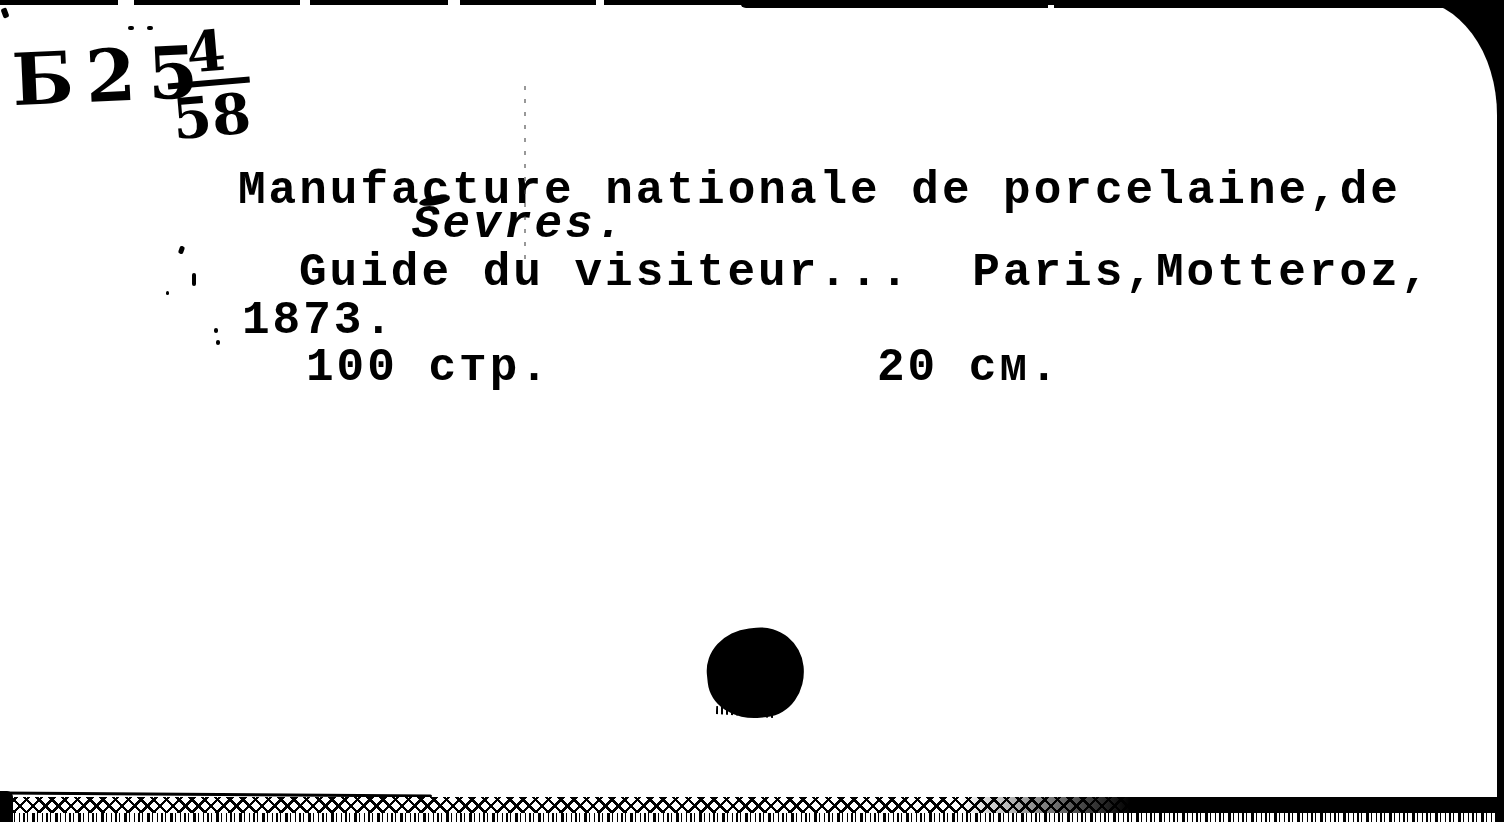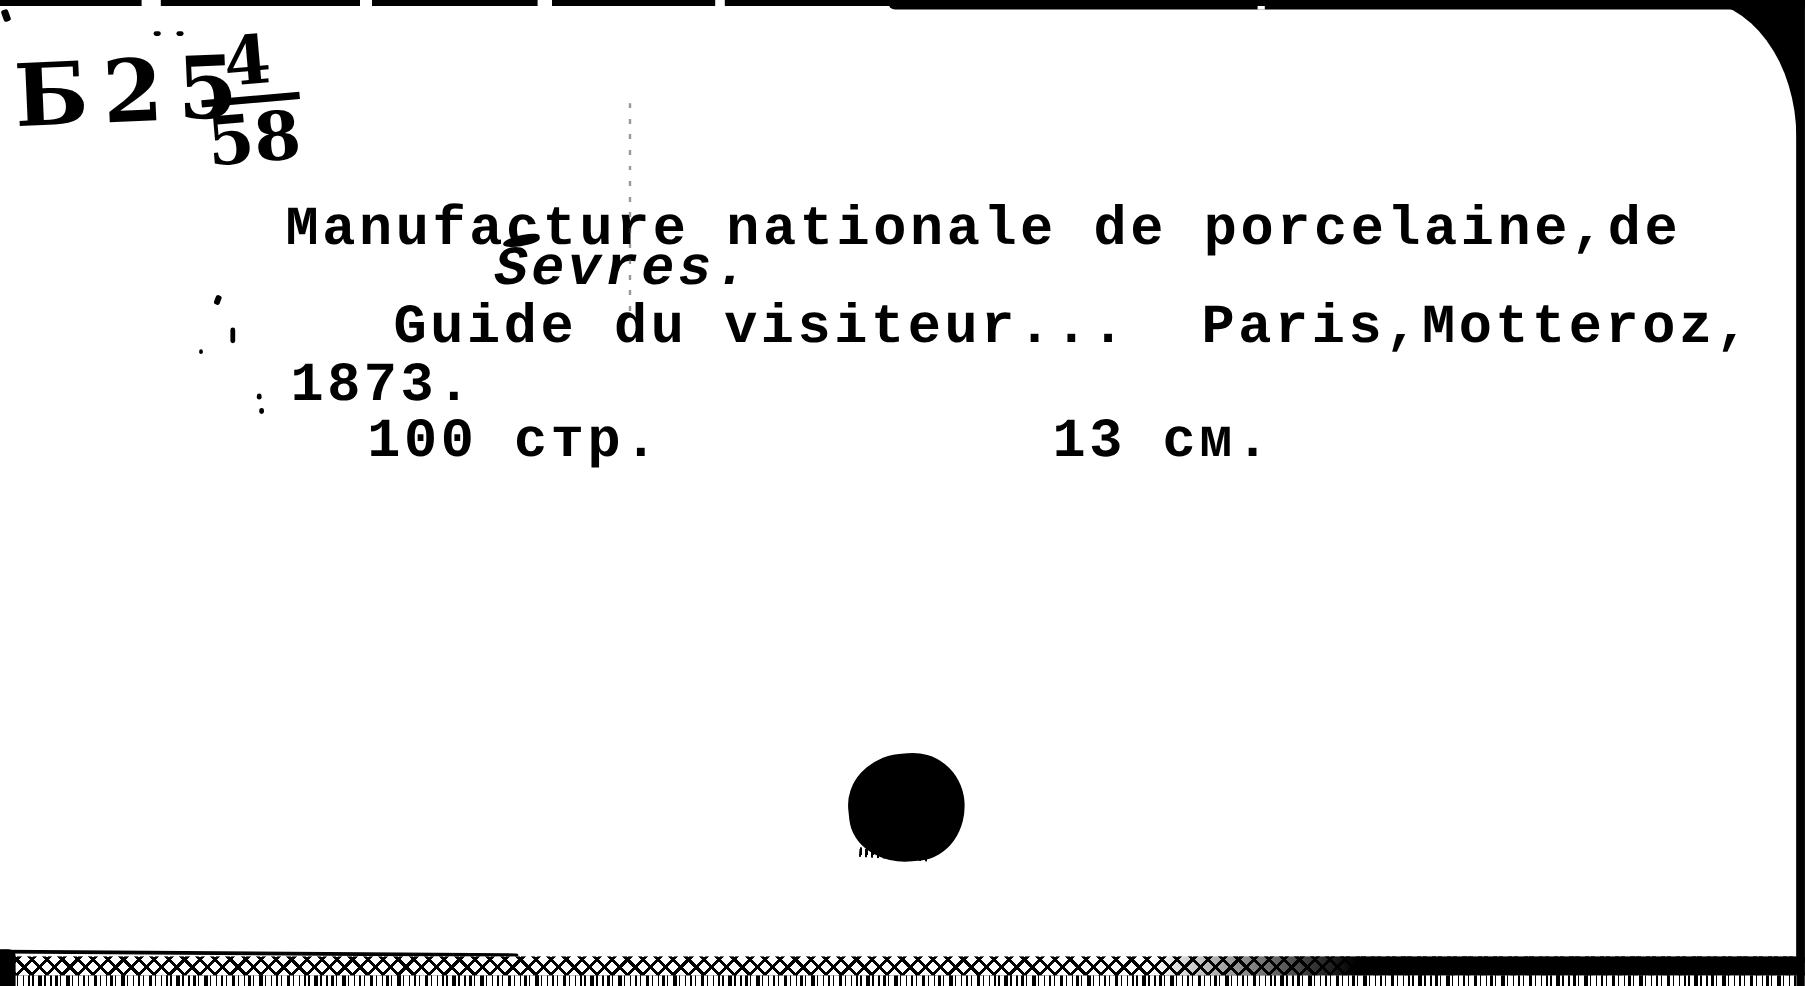--- a/index.html
+++ b/index.html
@@ -77,21 +77,21 @@
   .frac-den{display:block;font-size:56px;line-height:1.0;border-top:6px solid #000;padding:2px 2px 0 2px;}
   
   .typed{
     position:absolute;
     font-family:"Liberation Mono", monospace;
     font-weight:bold;font-size:46px;line-height:1;
     letter-spacing:3px;color:#000;white-space:pre;
   }
   .l1{left:238px;top:168px;}
   .l2{left:412px;top:202px;font-style:italic;}
-  .l3{left:328px;top:250px;}
+  .l3{left:299px;top:250px;}
   .l4{left:242px;top:298px;}
   .l5a{left:306px;top:345px;}
   .l5b{left:877px;top:345px;}
   .s-accent{
     position:absolute;left:419px;top:196px;width:31px;height:9px;background:#000;
     border-radius:60% 40% 50% 50%;transform:rotate(-10deg);z-index:3;
   }
   
   .punch-hole{
     position:absolute;left:707px;top:628px;width:97px;height:90px;background:#000;
@@ -129,21 +129,21 @@
   <span class="frac-num">4</span>
   <span class="frac-den">58</span>
 </div>
 
 <div class="typed l1">Manufacture nationale de porcelaine,de</div>
 <div class="typed l2">Sevres.</div>
 <div class="s-accent"></div>
 <div class="typed l3">Guide du visiteur...  Paris,Motteroz,</div>
 <div class="typed l4">1873.</div>
 <div class="typed l5a">100 стр.</div>
-<div class="typed l5b">13 см.</div>
+<div class="typed l5b">20 см.</div>
 
 <div class="punch-hole"></div>
 <div class="punch-fringe"></div>
 
 <div class="top-strip"></div>
 <div class="top-strip-thick"></div>
 <div class="top-gap gap1"></div>
 <div class="top-gap gap2"></div>
 <div class="top-gap gap3"></div>
 <div class="top-gap gap4"></div>

